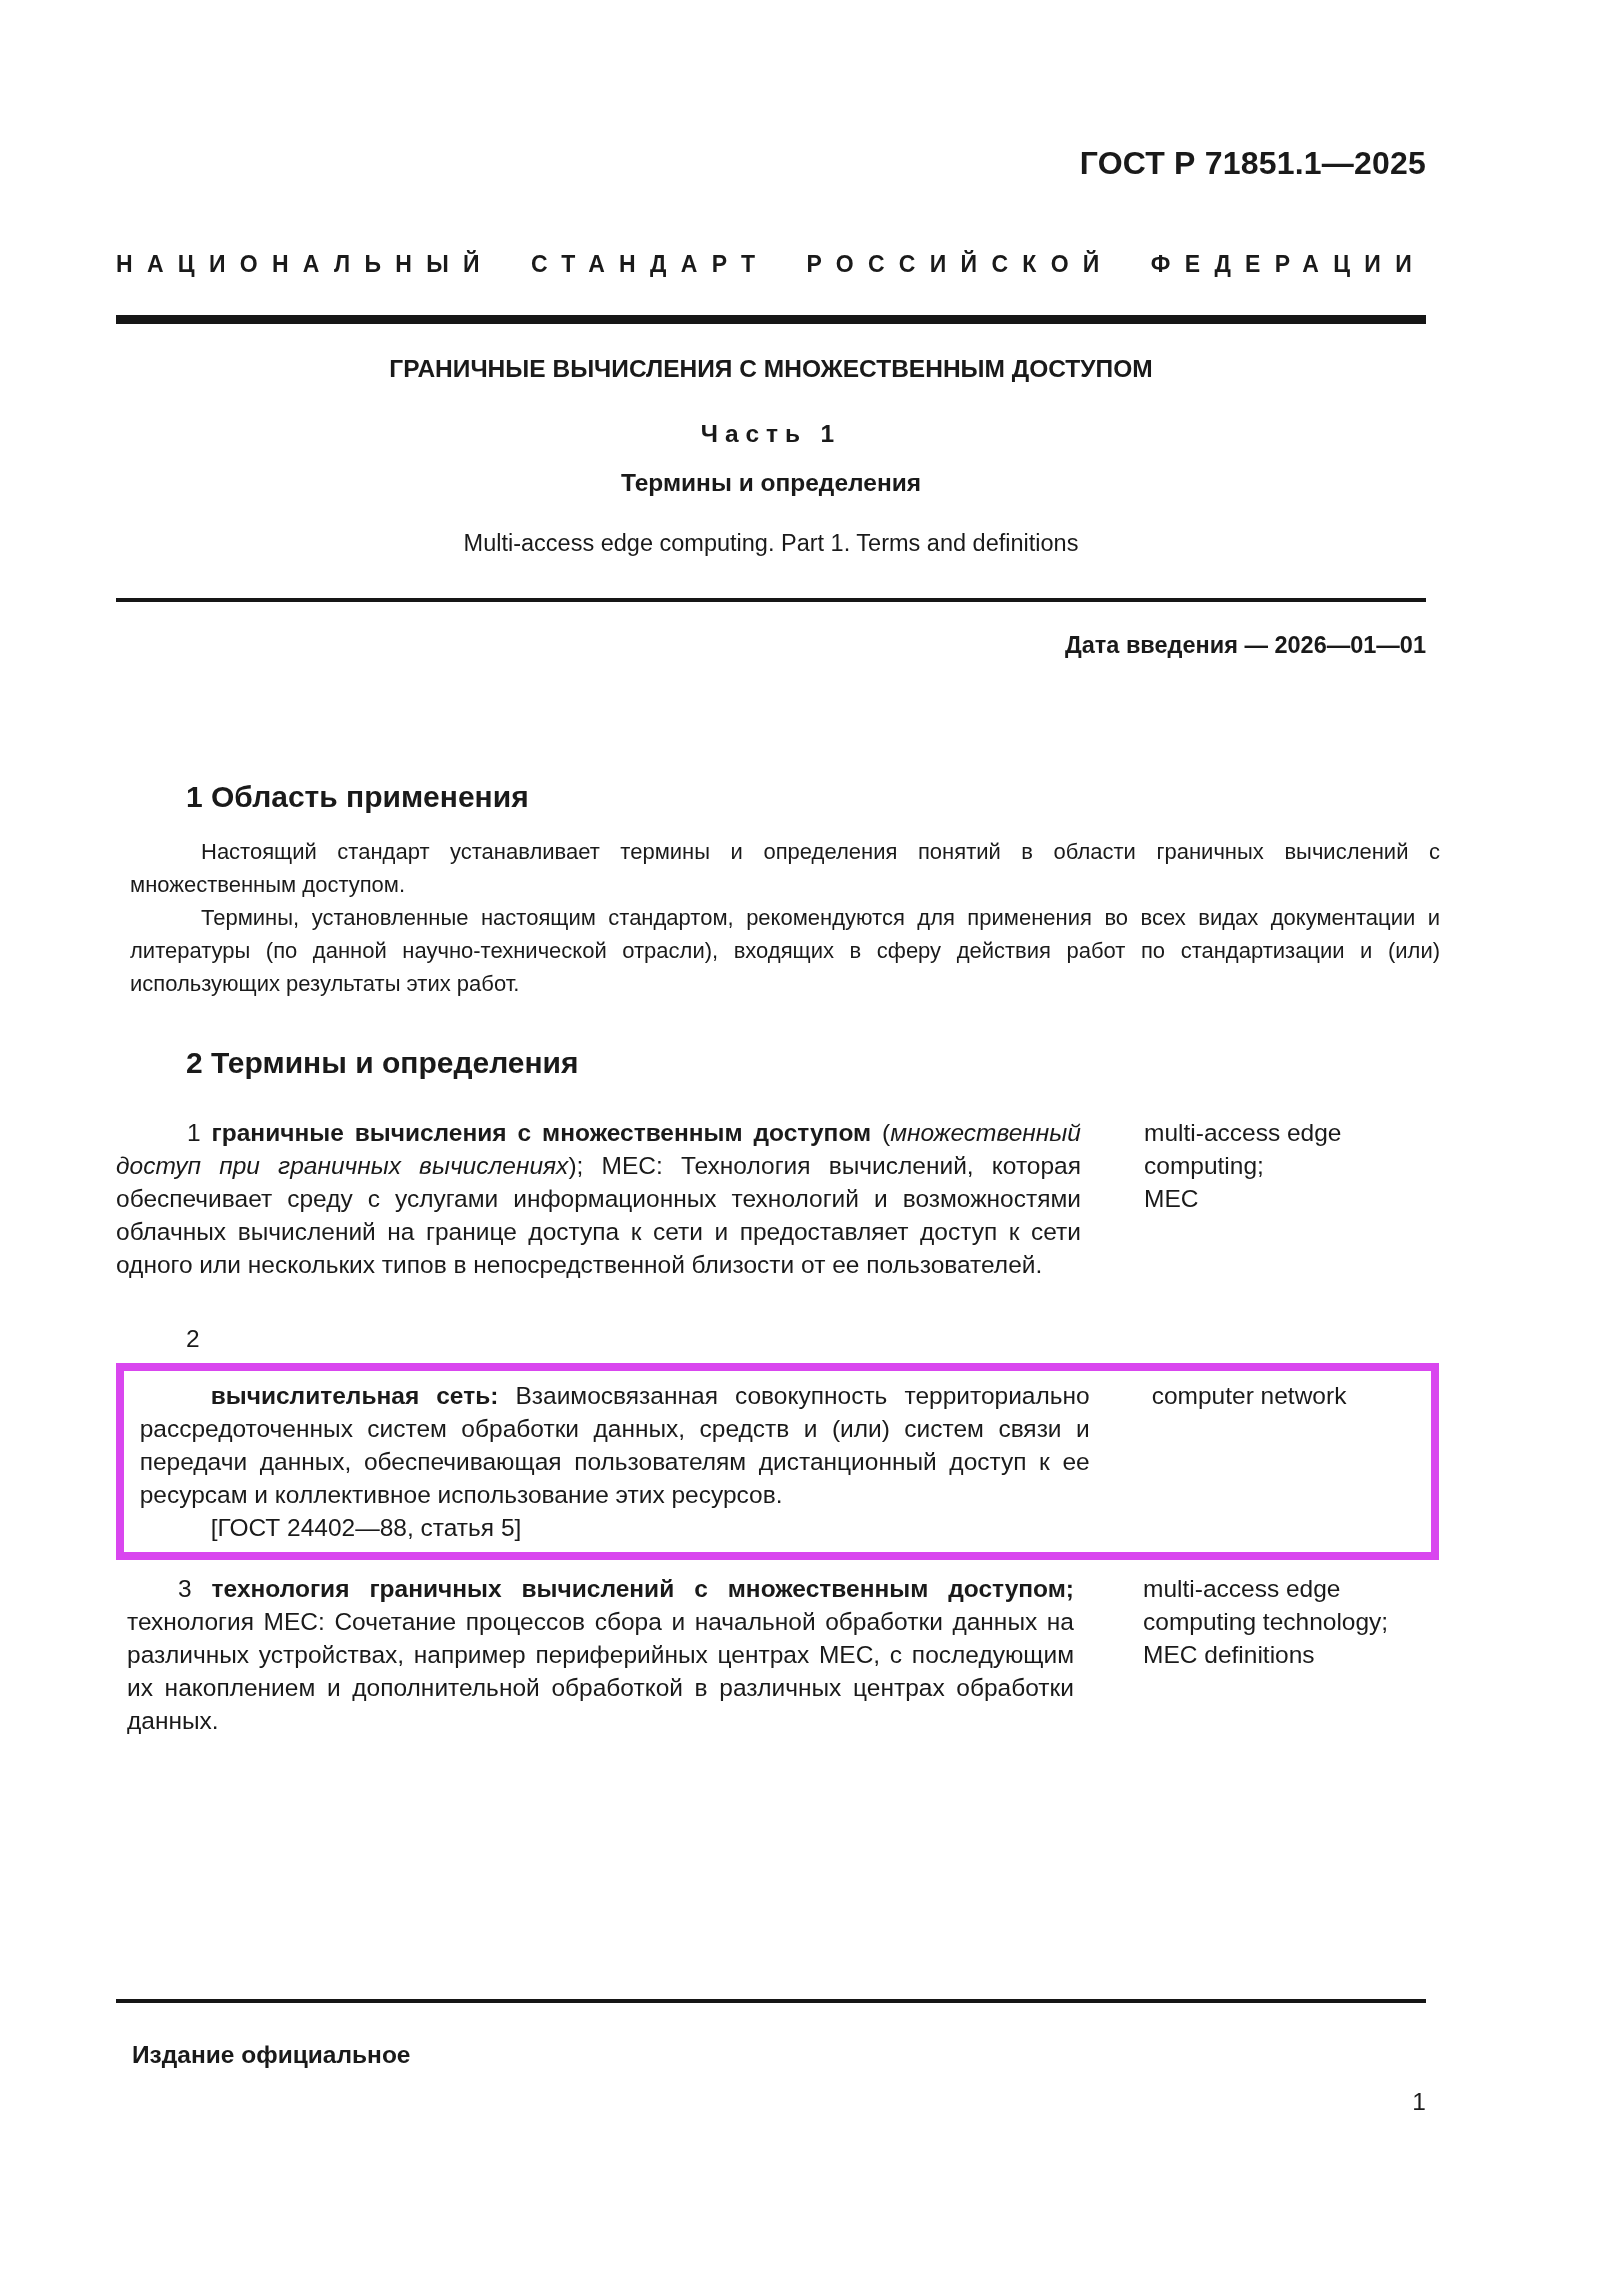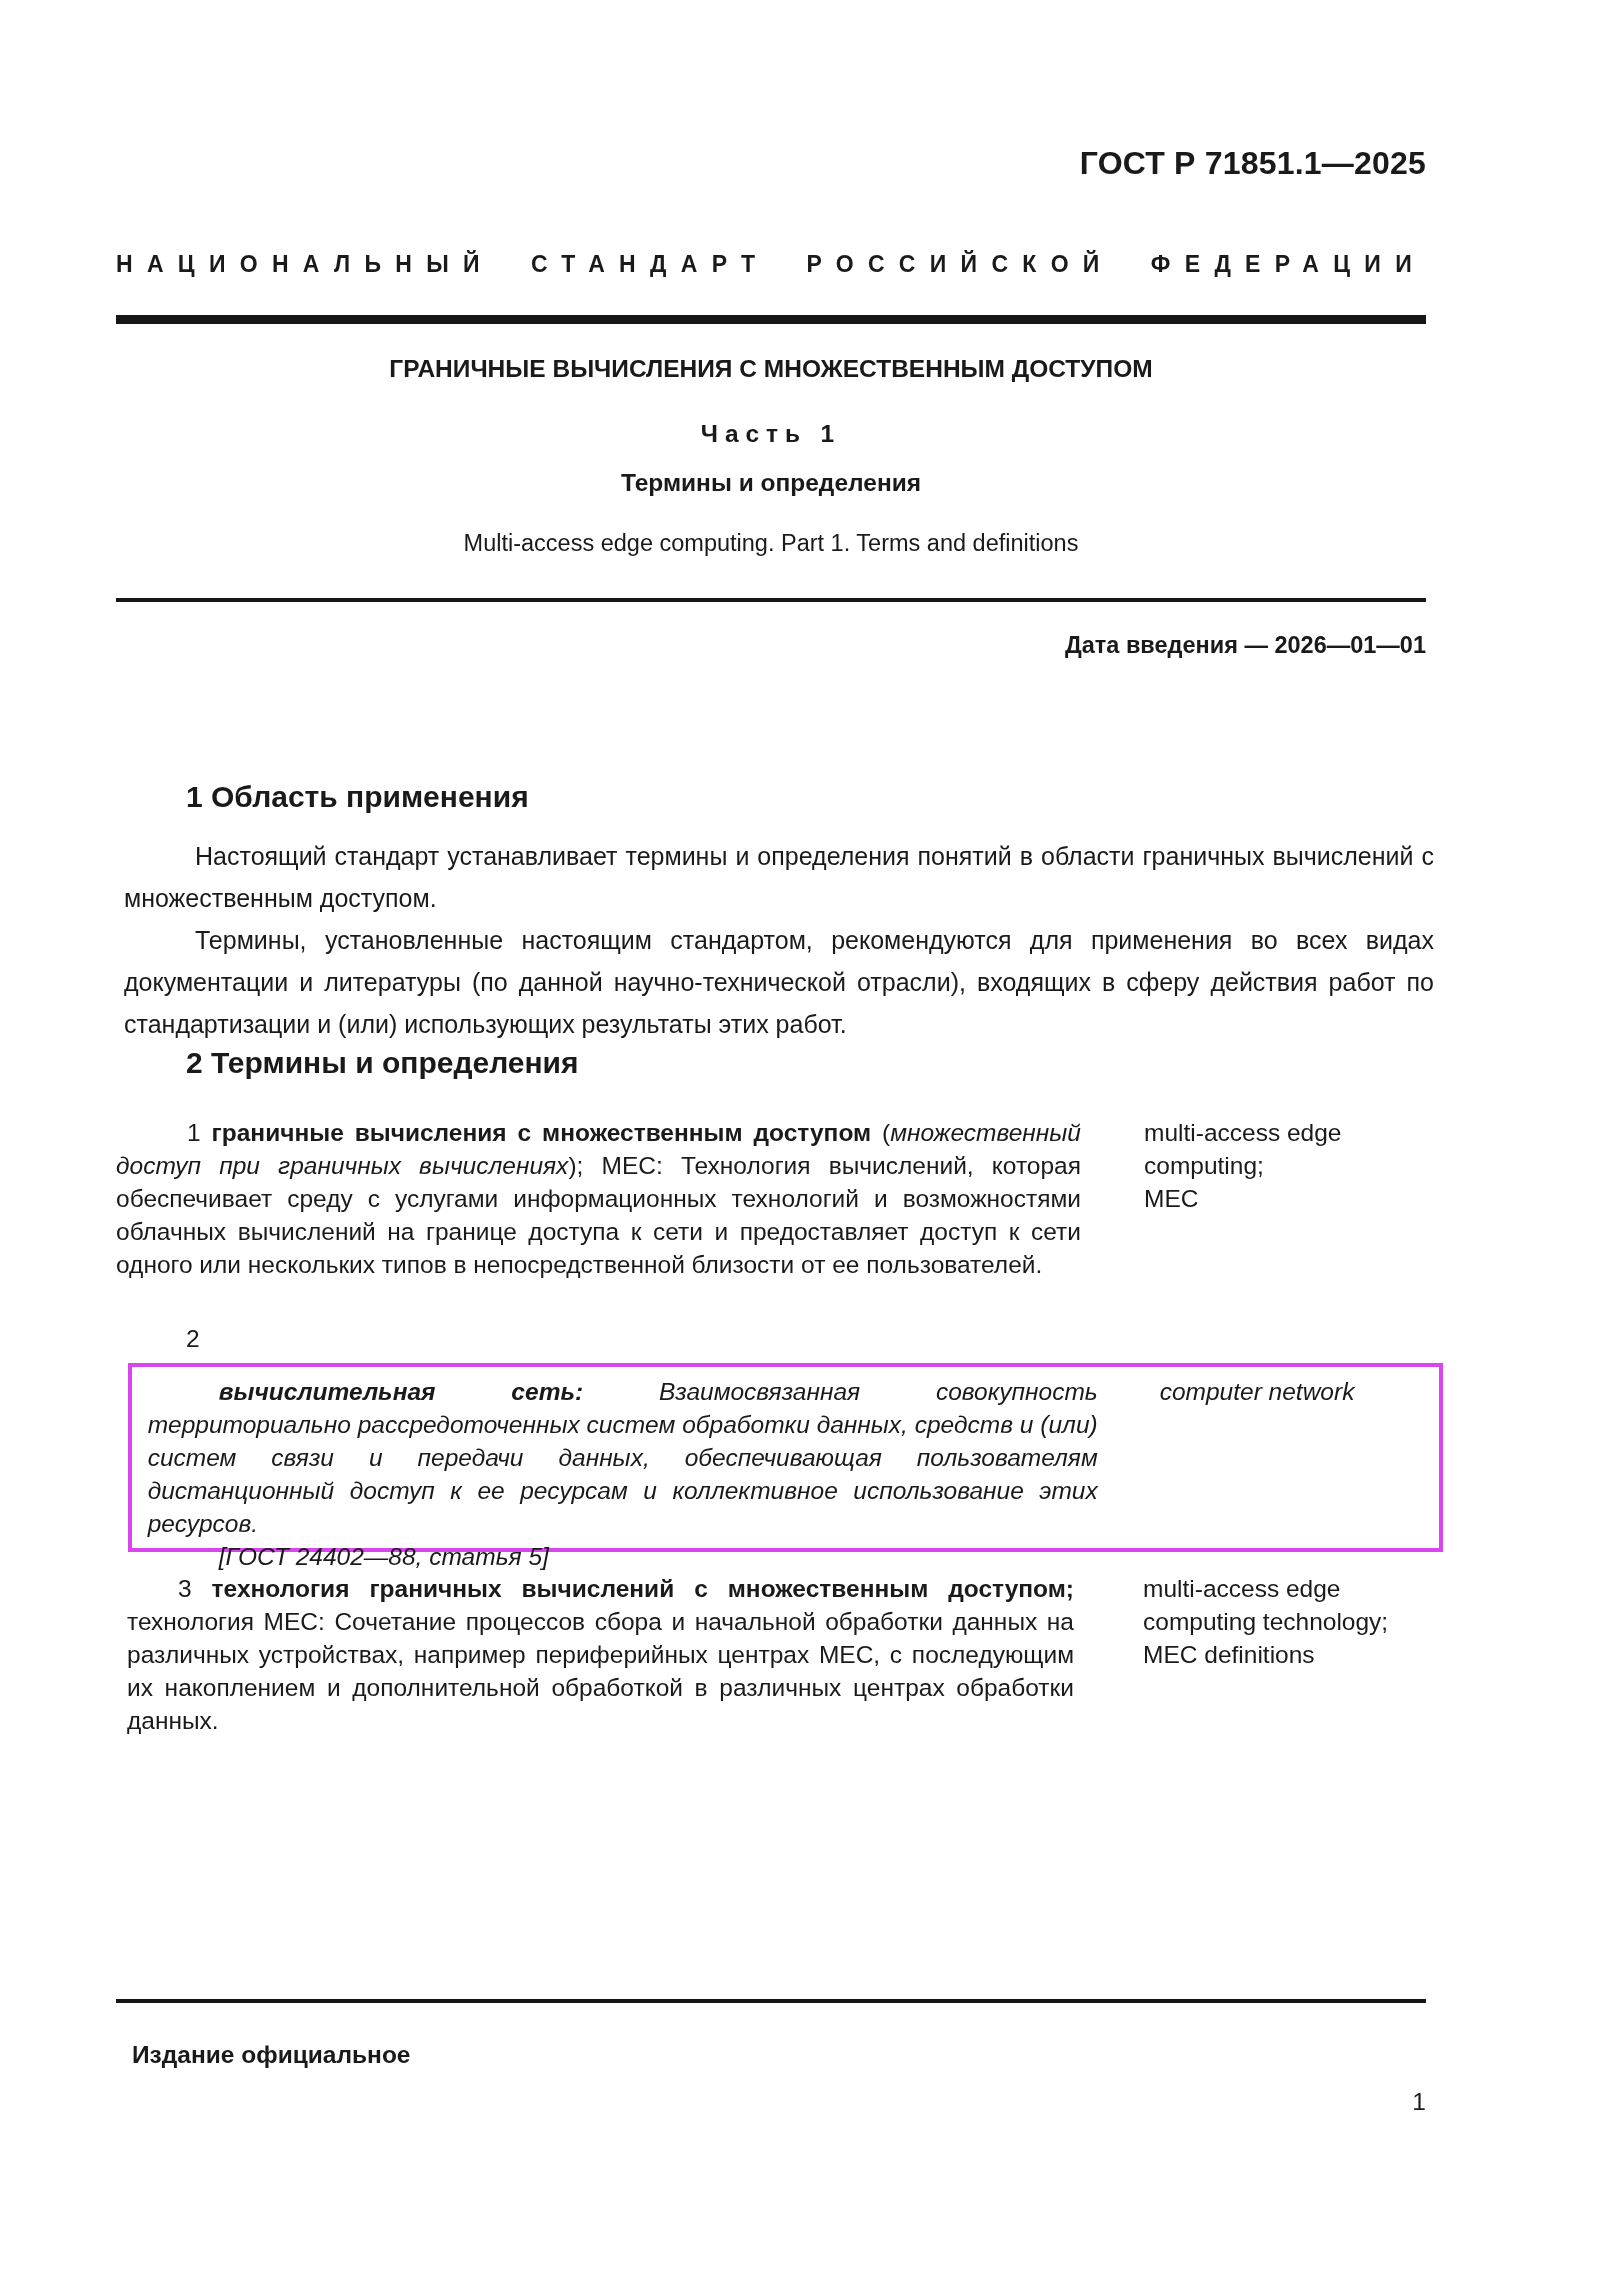--- a/index.html
+++ b/index.html
@@ -15,32 +15,32 @@
   .rule-thick { left: 116px; width: 1310px; height: 8.8px; background: #161616; }
   .rule-thin  { left: 116px; width: 1310px; height: 3.9px; background: #161616; }
 
   #title { top: 355px; font-size: 24.5px; font-weight: bold; }
   #part  { top: 420px; font-size: 24.5px; font-weight: bold; letter-spacing: 6.9px; }
   #subtitle { top: 469px; font-size: 24.5px; font-weight: bold; }
   #english-title { top: 530px; font-size: 23.5px; }
   #date { top: 632px; font-size: 23.5px; font-weight: bold; }
 
   .section-heading { left: 186px; font-size: 30px; font-weight: bold; }
-  .para { left: 124px; width: 1310px; font-size: 25px; line-height: 42px; text-align: justify; }
+  .para { left: 130px; width: 1310px; font-size: 22px; line-height: 33px; text-align: justify; }
   .para p { margin: 0; text-indent: 71px; }
 
   .term-row { left: 116px; width: 1310px; display: flex; font-size: 24.5px; line-height: 33px; }
   .term-left { width: 965px; text-align: justify; }
   .term-left p { margin: 0; }
   .term-right { position: absolute; left: 1012px; width: 294px; text-align: left; margin-left: 16px; }
   .indent { text-indent: 71px; }
   .b { font-weight: bold; }
   .i { font-style: italic; }
 
-  #box { left: 128px; top: 1363px; width: 1307px; height: 181px; border: 4px solid #d946ef; font-style: italic; }
+  #box { left: 116px; top: 1363px; width: 1307px; height: 181px; border: 8px solid #d946ef; }
   #box .term-row { left: 15.7px; top: 7.8px; width: 1274px; }
   #box .term-left { width: 950px; }
   #box .term-right { left: 996px; }
 
   #footer-label { left: 132px; top: 2041px; font-size: 24.5px; font-weight: bold; }
   #page-number { top: 2088px; font-size: 24.5px; }
 </style>
 </head>
 <body>
 

